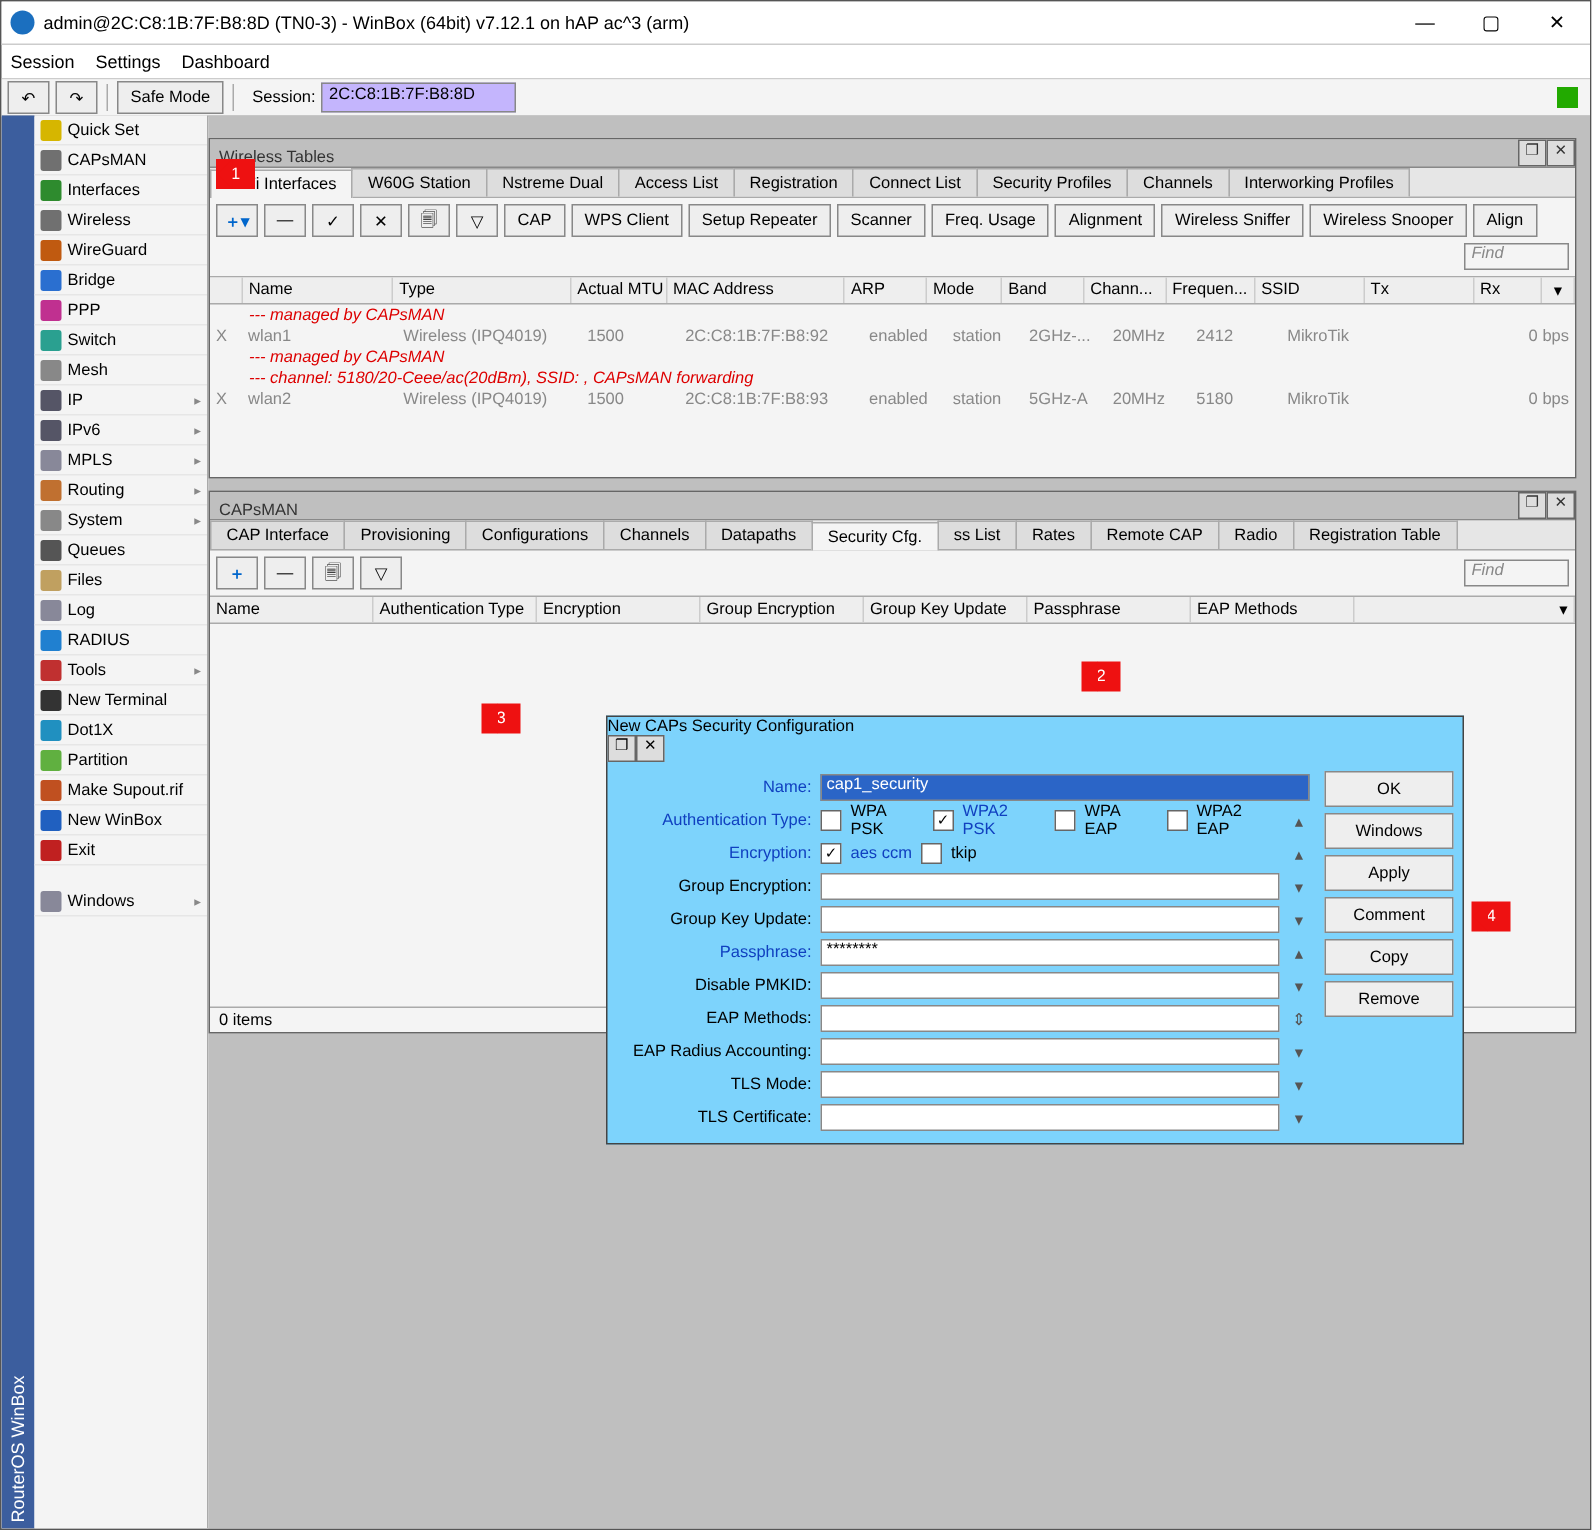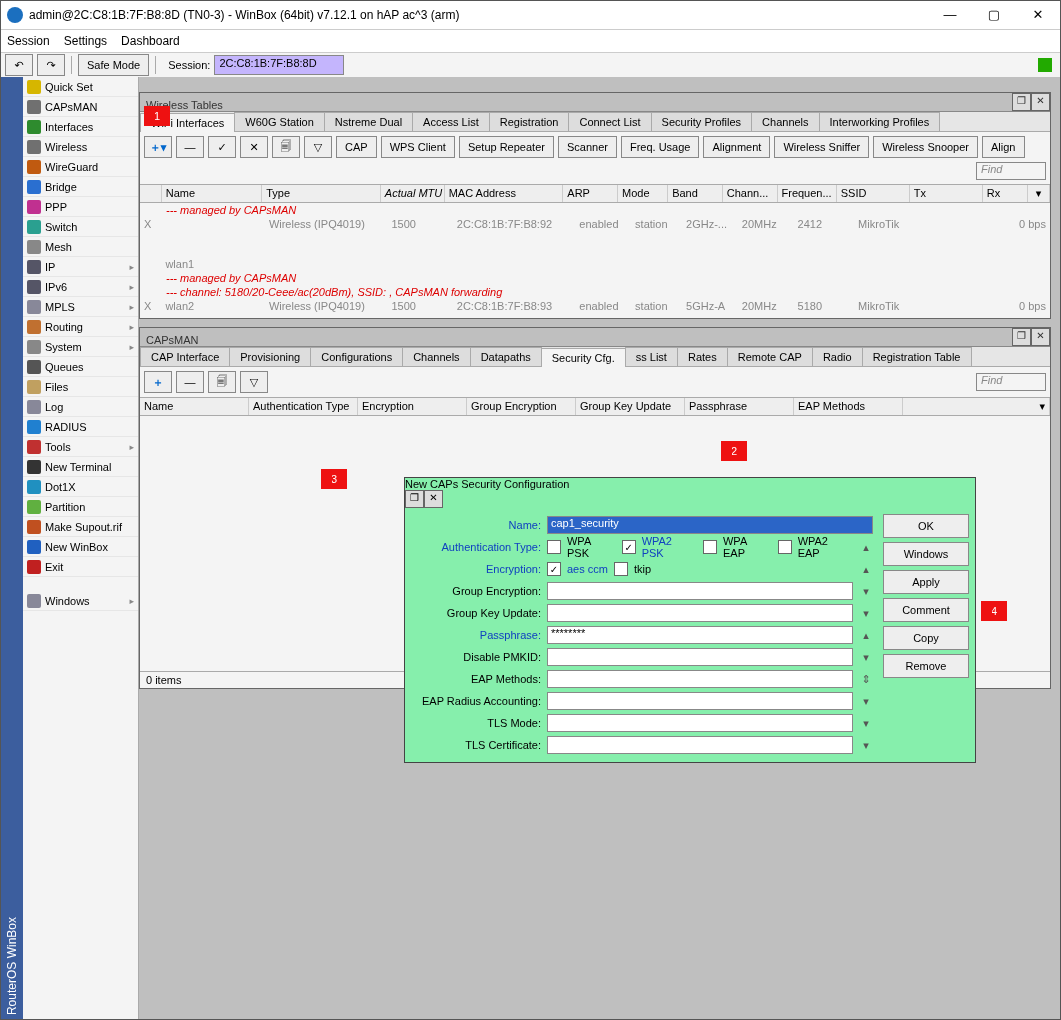--- a/index.html
+++ b/index.html
@@ -34,21 +34,21 @@
 .tab{padding:3px 10px;border:1px solid #aaa;border-bottom:none;background:#ddd;margin-right:-1px;font-size:11px;}
 .tab.act{background:#f4f4f4;position:relative;top:1px;}
 .rowbtns{display:flex;gap:4px;padding:4px;border-bottom:1px solid #aaa;align-items:center;flex-wrap:wrap;}
 .thdr{display:flex;background:#eee;border-bottom:1px solid #aaa;}
 .thdr div{border-right:1px solid #ccc;padding:2px 4px;font-size:11px;overflow:hidden;white-space:nowrap;}
 .trow{display:flex;font-size:11px;}
 .trow div{padding:1px 4px;overflow:hidden;white-space:nowrap;}
 .red{color:#d00;font-style:italic;}
 .gray{color:#888;}
 .findbox{border:1px solid #888;width:60px;height:16px;color:#888;font-style:italic;padding:0 4px;margin-left:auto;}
-.dialog{position:absolute;border:1px solid #444;background:#86efac;}
+.dialog{position:absolute;border:1px solid #444;background:#7dd3fc;}
 .dlgbody{display:flex;padding:6px;}
 .dlgform{flex:1;padding-right:10px;}
 .dlgside{width:86px;display:flex;flex-direction:column;gap:4px;}
 .dlgside .btn{justify-content:center;height:20px;}
 .frow{display:flex;align-items:center;height:22px;gap:6px;}
 .frow .flab{width:130px;text-align:right;font-size:11px;}
 .frow .fval{flex:1;display:flex;align-items:center;gap:6px;}
 .tinput{border:1px solid #888;background:#fff;height:16px;padding:0 3px;font-size:11px;flex:1;}
 .tinput.sel{background:#2b65c7;color:#fff;}
 .chk{width:12px;height:12px;border:1px solid #666;display:inline-flex;align-items:center;justify-content:center;font-size:10px;background:#fff;}
@@ -234,40 +234,40 @@
      <div class="btn sm">✕</div>
      <div class="btn sm">🗐</div>
      <div class="btn sm">▽</div>
      <span id="wtbtns"><span class="btn" style="margin-right: 4px;">CAP</span><span class="btn" style="margin-right: 4px;">WPS Client</span><span class="btn" style="margin-right: 4px;">Setup Repeater</span><span class="btn" style="margin-right: 4px;">Scanner</span><span class="btn" style="margin-right: 4px;">Freq. Usage</span><span class="btn" style="margin-right: 4px;">Alignment</span><span class="btn" style="margin-right: 4px;">Wireless Sniffer</span><span class="btn" style="margin-right: 4px;">Wireless Snooper</span><span class="btn" style="margin-right: 4px;">Align</span></span>
      <div class="findbox">Find</div>
     </div>
     <div class="thdr" id="wthdr">
             <div style="width: 14px;"></div>
             <div style="width: 100px;">         Name</div>
             <div style="width: 120px;">Type</div>
-            <div style="width: 60px; font-style: italic;">Actual MTU</div>
+            <div style="width: 60px;">Actual MTU</div>
             <div style="width: 120px;">MAC Address</div>
             <div style="width: 50px;">ARP</div>
             <div style="width: 45px;">Mode</div>
             <div style="width: 50px;">Band</div>
             <div style="width: 50px;">Chann...</div>
             <div style="width: 55px;">Frequen...</div>
             <div style="width: 70px;">SSID</div>
             <div style="width: 70px;">Tx</div>
             <div style="width: 40px;">Rx</div>
             <div style="width: 14px; text-align: center;">▾</div>
           </div>
     <div id="wtbody">
             <div class="trow red">
               <div style="width:14px"></div>
               <div>--- managed by CAPsMAN</div>
             </div>
             <div class="trow gray">
               <div style="width: 14px;">X</div>
-              <div style="width: 100px; margin-top: 40px;">wlan1</div>
+              <div style="width: 100px;">wlan1</div>
               <div style="width: 120px;">Wireless (IPQ4019)</div>
               <div style="width: 60px;">1500</div>
               <div style="width: 120px;">2C:C8:1B:7F:B8:92</div>
               <div style="width: 50px;">enabled</div>
               <div style="width: 45px;">station</div>
               <div style="width: 50px;">2GHz-...</div>
               <div style="width: 50px;">20MHz</div>
               <div style="width: 55px;">2412</div>
               <div style="width: 70px;">MikroTik</div>
               <div style="width: 70px;"></div>

